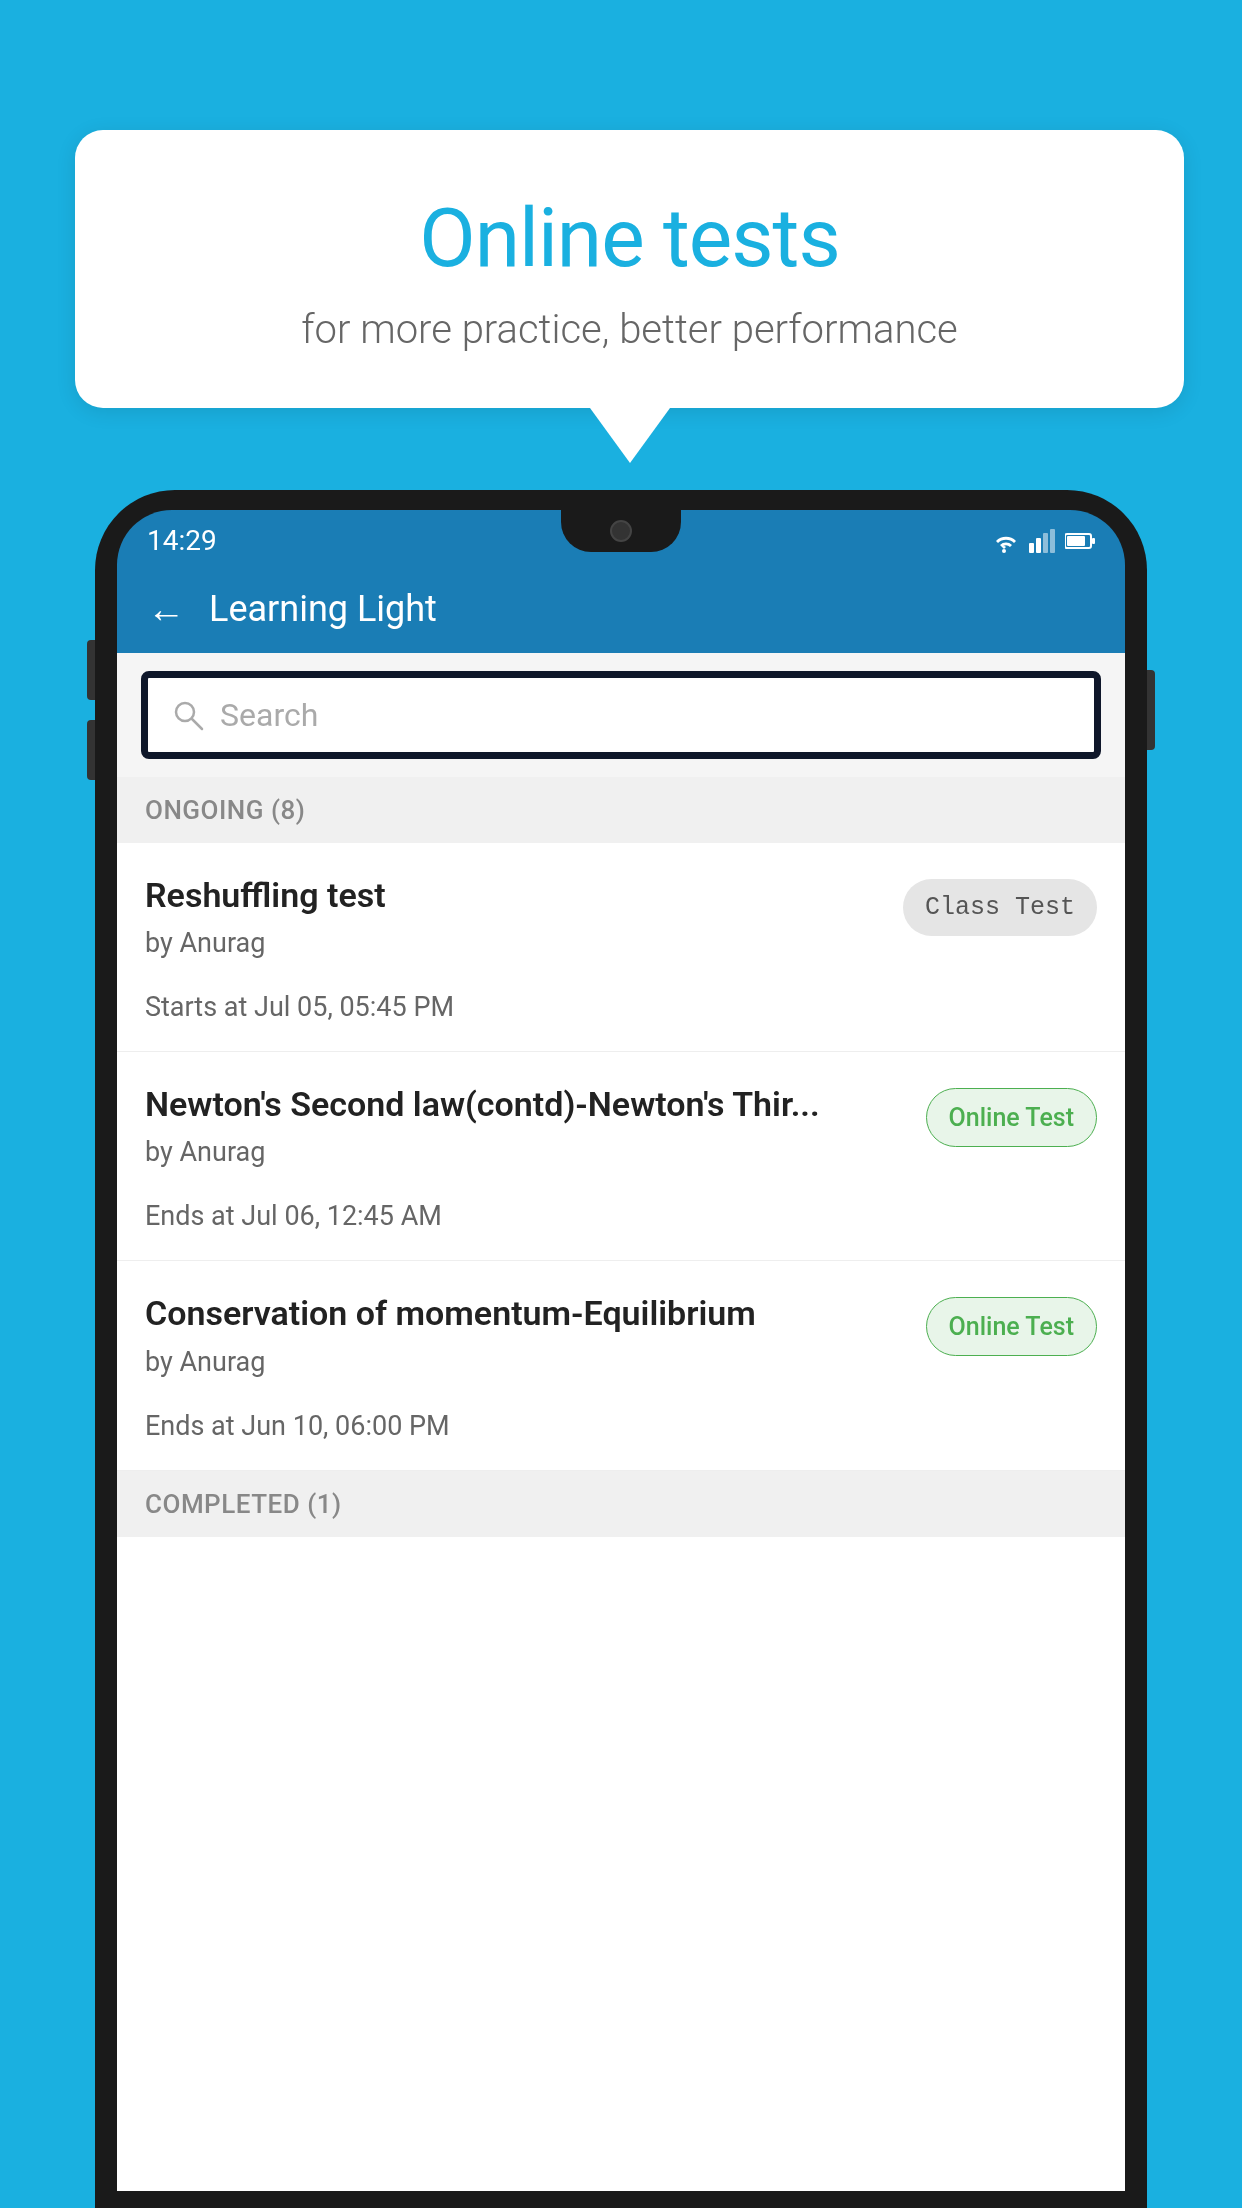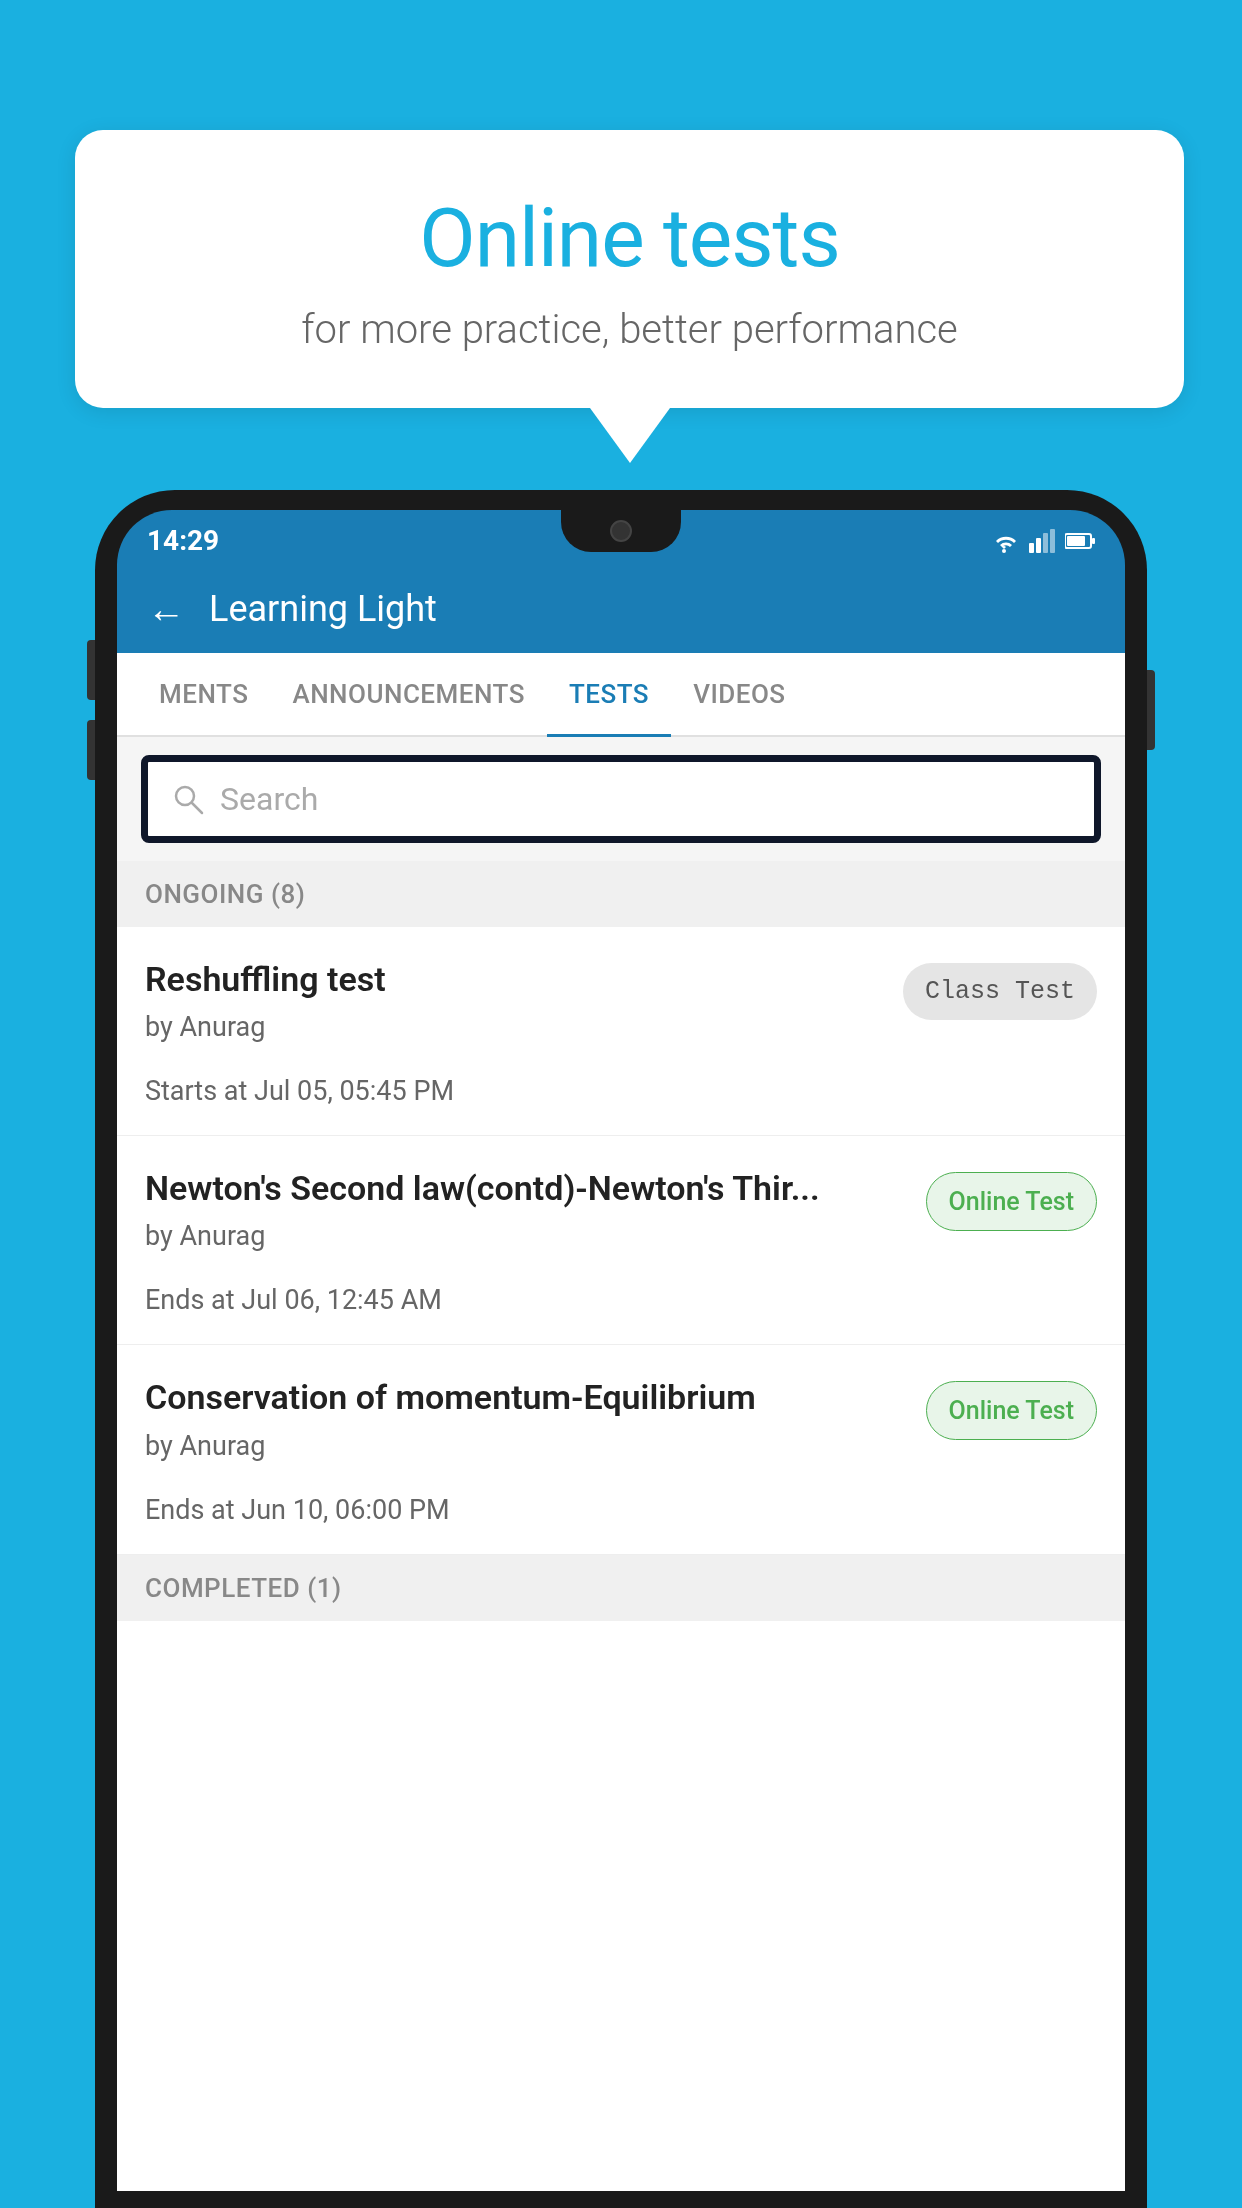--- a/index.html
+++ b/index.html
@@ -101,21 +101,21 @@
       position: absolute;
       top: 10px;
       left: 50%;
       transform: translateX(-50%);
       border: 2px solid #444;
     }
 
     .status-time {
       color: white;
       font-size: 28px;
-      font-weight: 700;
+      font-weight: 400;
     }
 
     .status-icons {
       display: flex;
       align-items: center;
       gap: 10px;
     }
 
     
     .phone-screen {
@@ -353,34 +353,20 @@
       </div>
     </div>
 
     <div class="phone-screen">
 
       <div class="app-header">
         <span class="back-arrow">←</span>
         <span class="app-header-title">Learning Light</span>
       </div>
 
-      <div class="tabs-container">
-        <div class="tab-item">
-          <span>MENTS</span>
-        </div>
-        <div class="tab-item">
-          <span>ANNOUNCEMENTS</span>
-        </div>
-        <div class="tab-item active">
-          <span>TESTS</span>
-        </div>
-        <div class="tab-item">
-          <span>VIDEOS</span>
-        </div>
-      </div>
 
       <div class="search-container">
         <div class="search-input-wrapper">
           <svg width="32" height="32" viewBox="0 0 32 32" fill="#aaa">
             <circle cx="13" cy="13" r="9" stroke="#aaa" stroke-width="2.5" fill="none"></circle>
             <line x1="20" y1="20" x2="30" y2="30" stroke="#aaa" stroke-width="2.5" stroke-linecap="round"></line>
           </svg>
           <span class="search-placeholder">Search</span>
         </div>
       </div>

